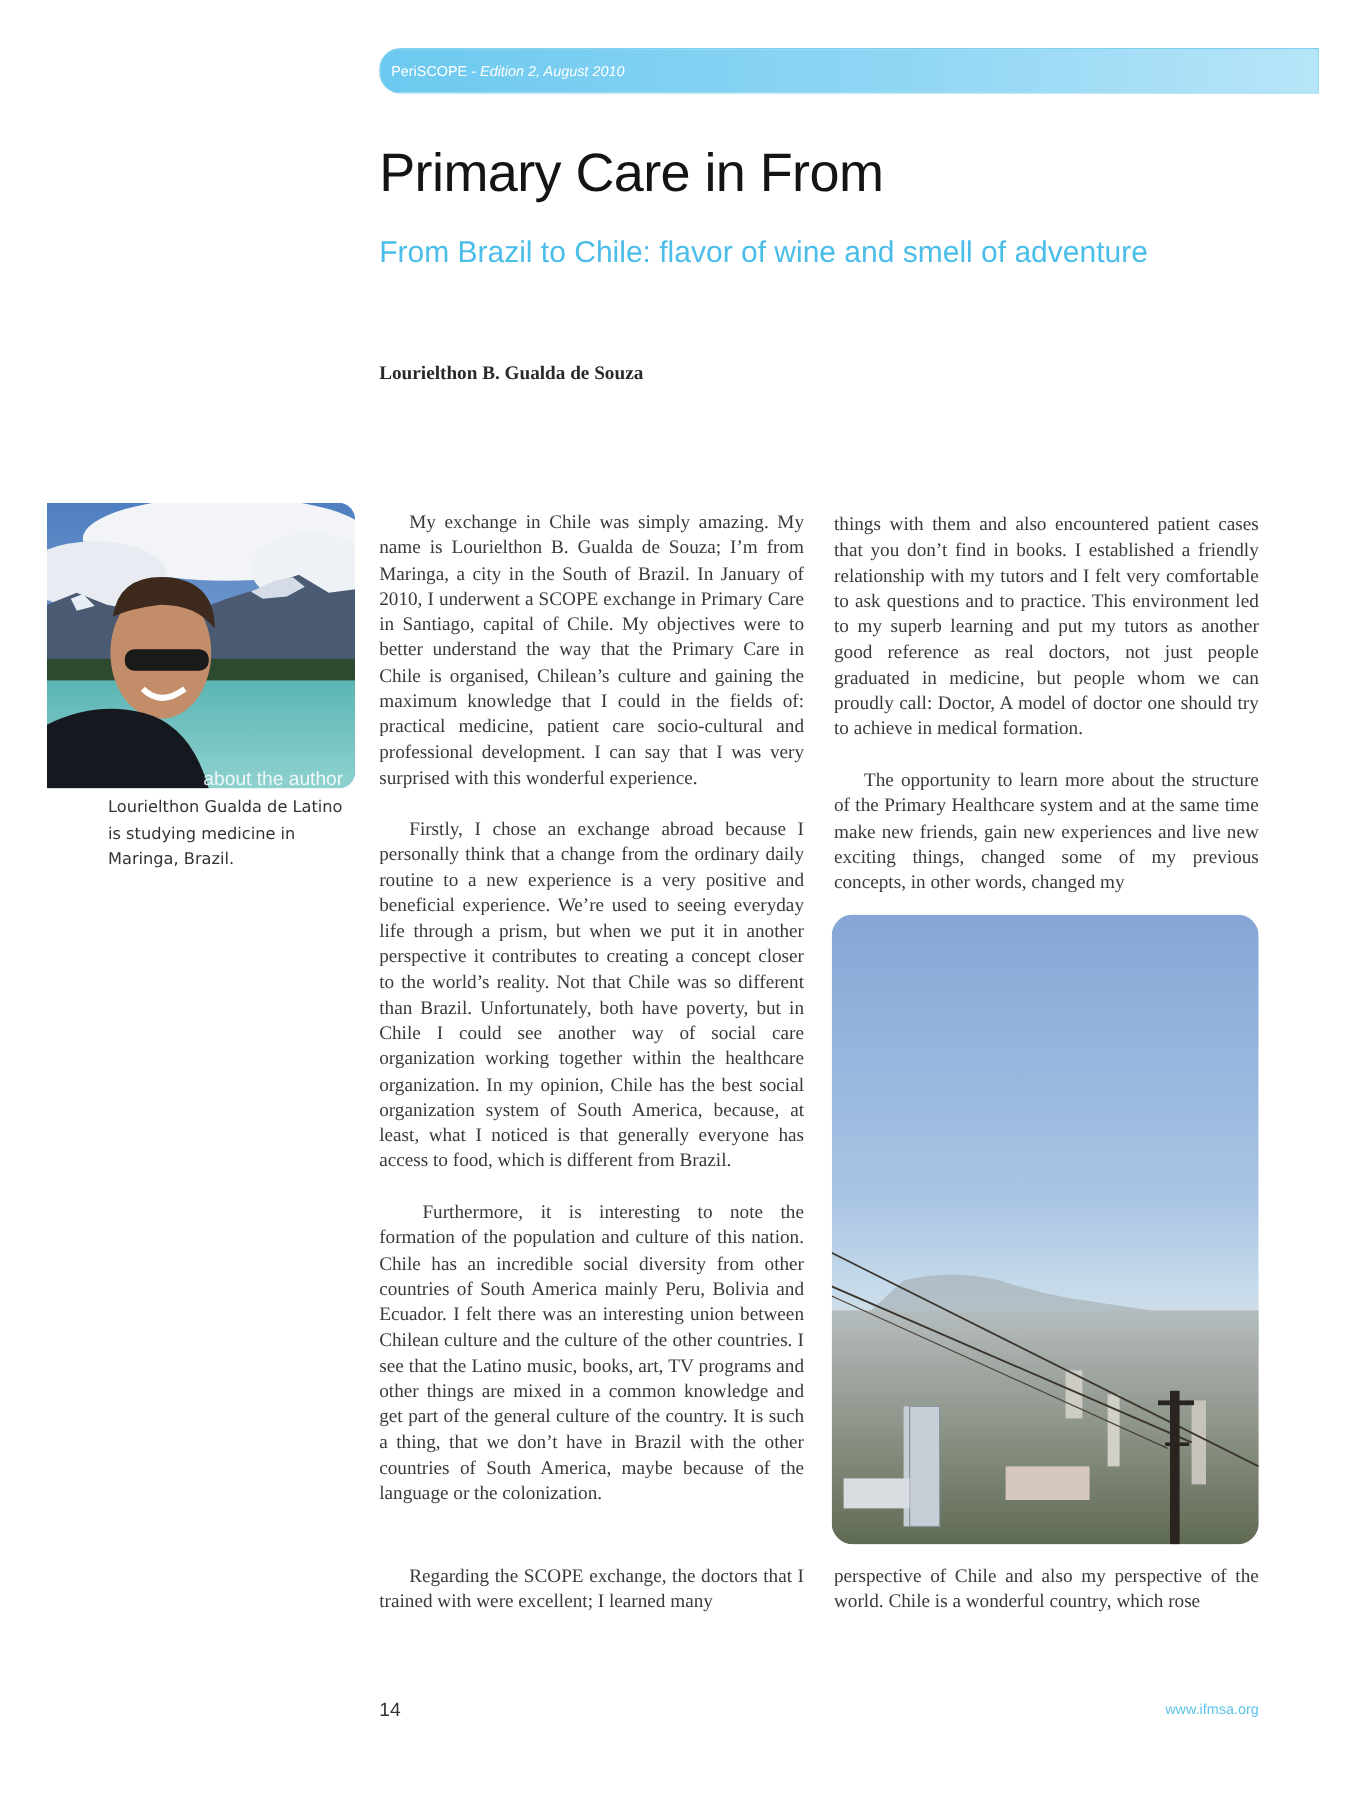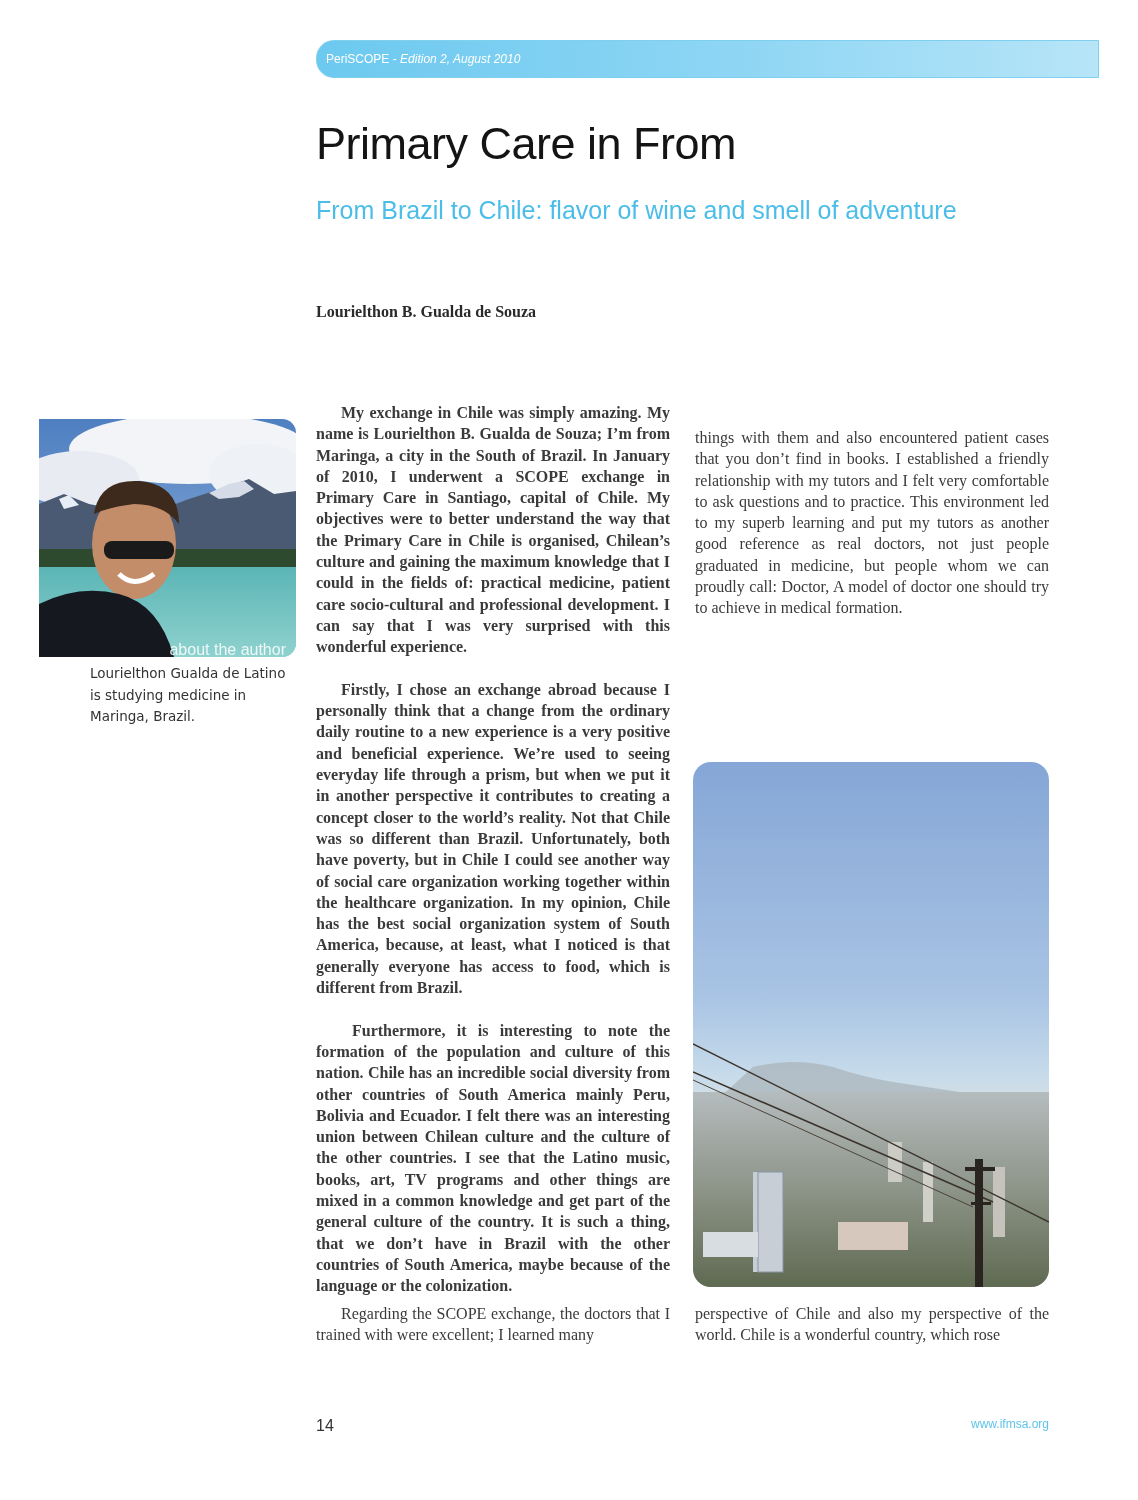--- a/index.html
+++ b/index.html
@@ -48,21 +48,21 @@
   }
 
   .col {
     position:absolute; width:354px;
     font-family:"Liberation Serif", serif; font-size:16px; line-height:21.3px; color:#3a3a3a;
     text-align:justify;
   }
   .col p { margin:0; text-indent:25px; }
   .col p.noindent { text-indent:0; }
   .col p.gap { margin-top:21.3px; }
-  .col1 { left:316px; top:402px;font-weight:bold; }
+  .col1 { left:316px; top:425px; }
   .col1b { left:316px; top:1303px; }
   .col2 { left:695px; top:427px; }
   .col2b { left:695px; top:1303px; }
 
   .city-photo {
     position:absolute; left:693px; top:762px; width:356px; height:525px;
     border-radius:18px; overflow:hidden;
   }
   .city-photo svg { display:block; }
 
@@ -121,20 +121,21 @@
   <p>My exchange in Chile was simply amazing. My name is Lourielthon B. Gualda de Souza; I’m from Maringa, a city in the South of Brazil. In January of 2010, I underwent a SCOPE exchange in Primary Care in Santiago, capital of Chile. My objectives were to better understand the way that the Primary Care in Chile is organised, Chilean’s culture and gaining the maximum knowledge that I could in the fields of: practical medicine, patient care socio-cultural and professional development. I can say that I was very surprised with this wonderful experience.</p>
   <p class="gap">Firstly, I chose an exchange abroad because I personally think that a change from the ordinary daily routine to a new experience is a very positive and beneficial experience. We’re used to seeing everyday life through a prism, but when we put it in another perspective it contributes to creating a concept closer to the world’s reality. Not that Chile was so different than Brazil. Unfortunately, both have poverty, but in Chile I could see another way of social care organization working together within the healthcare  organization. In my opinion, Chile has the best social organization system of South America, because, at least, what I noticed is that generally everyone has access to food, which is different from Brazil.</p>
   <p class="gap" style="text-indent:36px">Furthermore, it is interesting to note the formation of the population and culture of this nation. Chile has an incredible social diversity from other countries of South America mainly Peru, Bolivia and Ecuador. I felt there was an interesting union between Chilean culture and the culture of the other countries. I see that the Latino music, books, art, TV programs and other things are mixed in a common knowledge and get part of the general culture of the country. It is such a thing, that we don’t have in Brazil with the other countries of South America, maybe because of the language or the colonization.</p>
 </div>
 <div class="col col1b">
   <p>Regarding the SCOPE exchange, the doctors that I trained with were excellent; I learned many</p>
 </div>
 
 <div class="col col2">
   <p class="noindent">things with them and also encountered patient cases that you don’t find in books. I established a friendly relationship with my tutors and I felt very comfortable to ask questions and to practice. This environment led to my superb learning and put my tutors as another good reference as real doctors, not just people graduated in medicine, but people whom we can proudly call: Doctor, A model of doctor one should try to achieve in medical formation.</p>
+  <p class="gap">The opportunity to learn more about the structure of the Primary Healthcare system and at the same time make new friends, gain new experiences and live new exciting things, changed some of my previous concepts, in other words, changed my</p>
 </div>
 
 <div class="city-photo" title="Hazy view of Santiago skyline with power lines and a utility pole">
   <svg width="356" height="525" viewBox="0 0 356 525">
     <defs>
       <linearGradient id="skyB" x1="0" y1="0" x2="0" y2="1">
         <stop offset="0" stop-color="#85a6d6"></stop>
         <stop offset="0.45" stop-color="#a9c4e4"></stop>
         <stop offset="0.6" stop-color="#c7dbea"></stop>
         <stop offset="0.66" stop-color="#d7e1e2"></stop>

